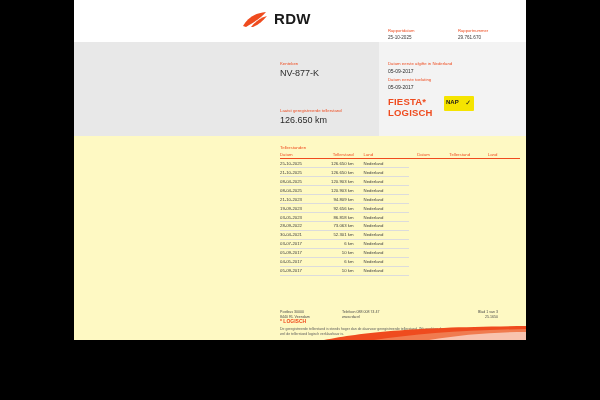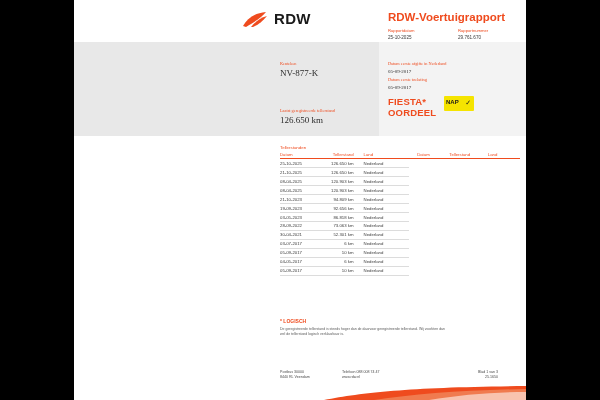--- a/index.html
+++ b/index.html
@@ -9,22 +9,22 @@
     width: 600px;
     height: 400px;
     overflow: hidden;
     font-family: "Liberation Sans", sans-serif;
   }
   #page {
     position: absolute;
     left: 74px;
     top: 0;
     width: 452px;
-    height: 400px;
-    background: #ffffff;
+    height: 340px;
+    background: #fef9c3;
     overflow: hidden;
   }
   
   .hdr {
     position: absolute;
     left: 0; top: 0;
     width: 452px; height: 42px;
     background: #ffffff;
   }
   .logo-mark {
@@ -74,21 +74,21 @@
     left: 0; top: 42px;
     width: 452px; height: 94px;
     background: #e8e8e8;
   }
   .band-white {
     position: absolute;
     left: 305px; top: 42px;
     width: 147px; height: 94px;
     background: #f3f3f3;
   }
-  .blk { position: absolute; font-family: Liberation Serif, serif; }
+  .blk { position: absolute; }
   .blk .k {
     font-size: 4.3px;
     color: #ef4b1e;
     line-height: 7px;
     white-space: nowrap;
   }
   .blk .v {
     font-size: 9px;
     color: #2b2b2b;
     line-height: 13px;
@@ -217,21 +217,20 @@
 <div id="page">
 
   <div class="hdr">
     <div class="logo-mark">
       <svg width="26" height="16" viewBox="0 0 26 16">
         <path d="M1 14 C5 7 12 1 24 0 C20 5 14 9 4 15 Z" fill="#ef4b1e"></path>
         <path d="M9 15 C13 10 18 6 25 4 C21 9 16 13 11 15 Z" fill="#ef4b1e"></path>
       </svg>
     </div>
     <div class="logo-text">RDW</div>
-    <div class="rep-title">RDW-Voertuigrapport</div>
     <div class="rep-meta">
       <div class="col">
         <div class="lbl">Rapportdatum</div>
         <div class="val">25-10-2025</div>
       </div>
       <div class="col">
         <div class="lbl">Rapportnummer</div>
         <div class="val">29.761.670</div>
       </div>
     </div>
@@ -256,21 +255,21 @@
     <div class="v sm">05-09-2017</div>
   </div>
 
   <div class="blk" id="b-toelat">
     <div class="k">Datum eerste toelating</div>
     <div class="v sm">05-09-2017</div>
   </div>
 
   <div class="judge">
     <div class="j1">FIESTA*</div>
-    <div class="j2">OORDEEL</div>
+    <div class="j2">LOGISCH</div>
   </div>
 
   <div class="nap">
     <div class="nt">NAP</div>
     <div class="chk">✓</div>
   </div>
 
   <div class="tbl-wrap">
     <div class="tbl-title">Tellerstanden</div>
     <table class="t">

